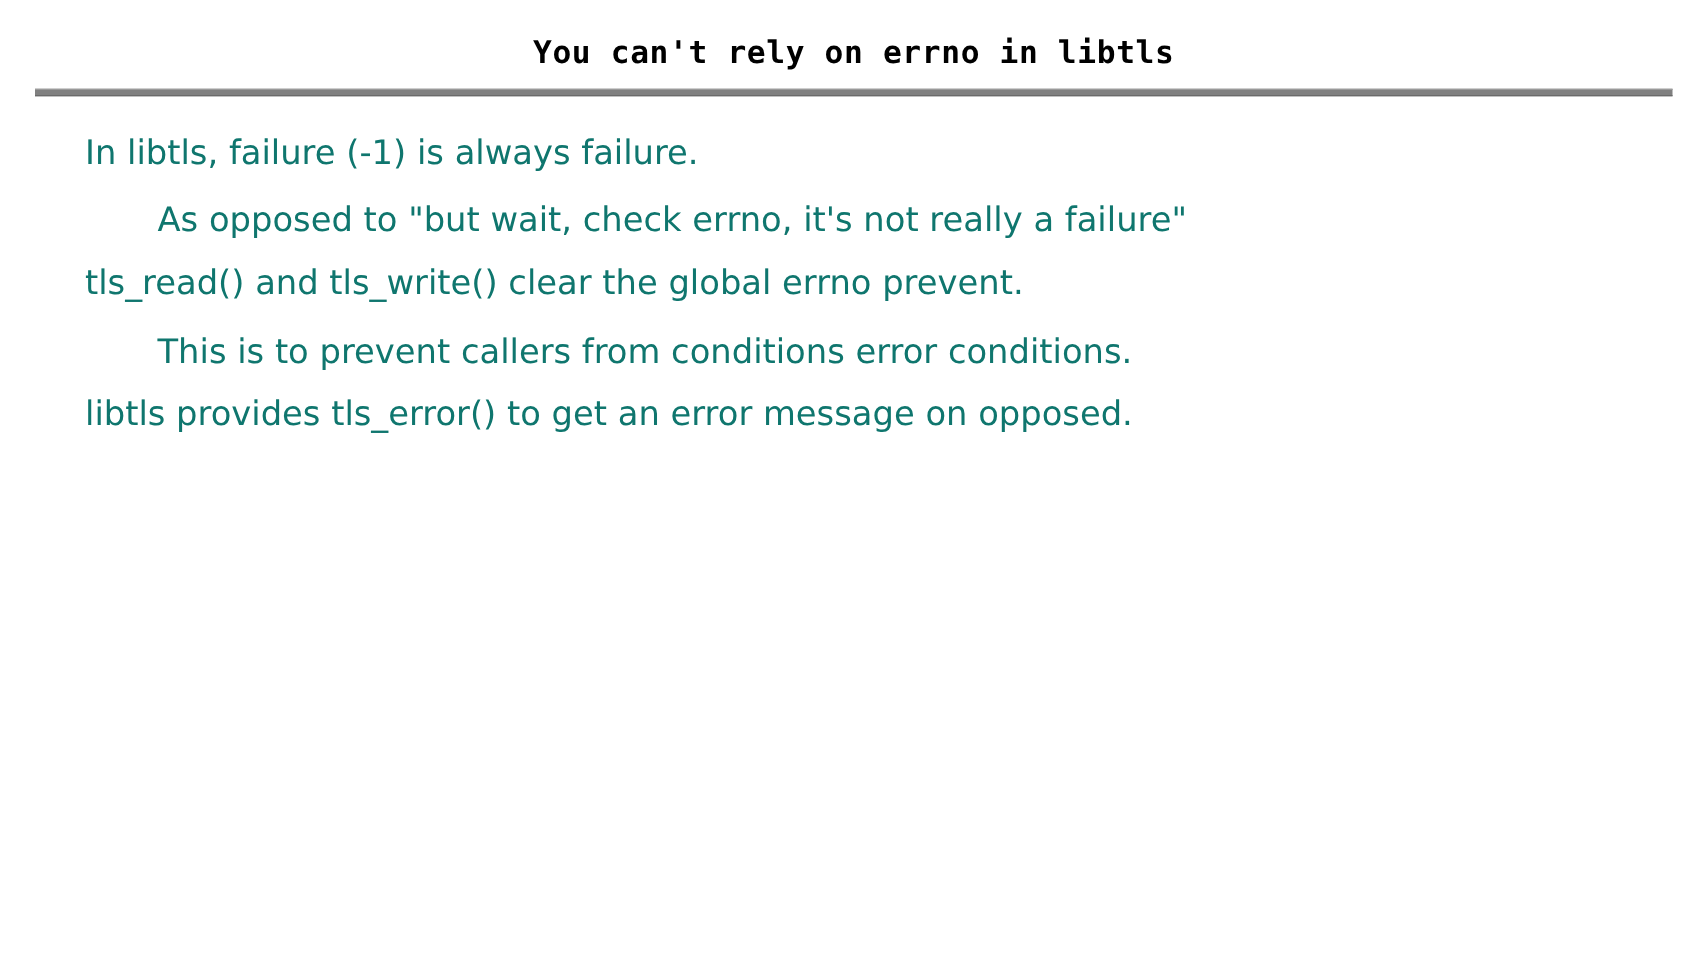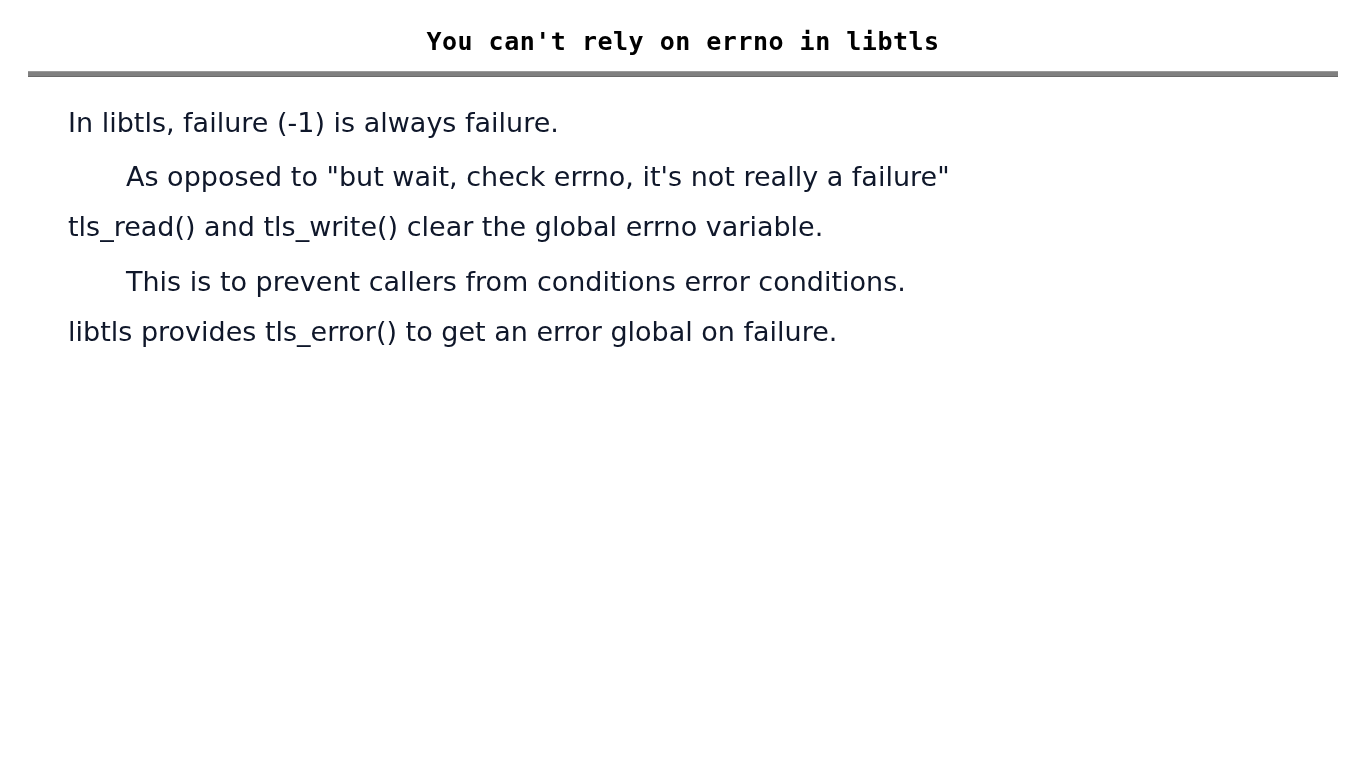--- a/index.html
+++ b/index.html
@@ -33,21 +33,21 @@
     margin: 15px 28px 0 28px;
     height: 4px;
     background: #808080;
     border-top: 1px solid #9a9a9a;
     border-bottom: 1px solid #6a6a6a;
   }
   .body-area {
     padding: 22px 60px 0 60px;
   }
   .bullet {
-    color: #0f172a;
+    color: #0f766e;
     font-size: 27px;
     line-height: 1.2;
     white-space: nowrap;
   }
   .level-1 {
     margin-top: 18px;
     margin-left: 8px;
   }
   .level-2 {
     margin-top: 22px;
@@ -65,20 +65,20 @@
   <div class="slide-title">You can't rely on errno in libtls</div>
 
   <div class="title-rule"></div>
 
   <div class="body-area">
 
     <div class="bullet level-1 first">In libtls, failure (-1) is always failure.</div>
 
     <div class="bullet level-2">As opposed to "but wait, check errno, it's not really a failure"</div>
 
-    <div class="bullet level-1">tls_read() and tls_write() clear the global errno variable.</div>
+    <div class="bullet level-1">tls_read() and tls_write() clear the global errno prevent.</div>
 
     <div class="bullet level-2">This is to prevent callers from conditions error conditions.</div>
 
-    <div class="bullet level-1">libtls provides tls_error() to get an error global on failure.</div>
+    <div class="bullet level-1">libtls provides tls_error() to get an error message on opposed.</div>
 
   </div>
 </div>
 
 </body></html>

